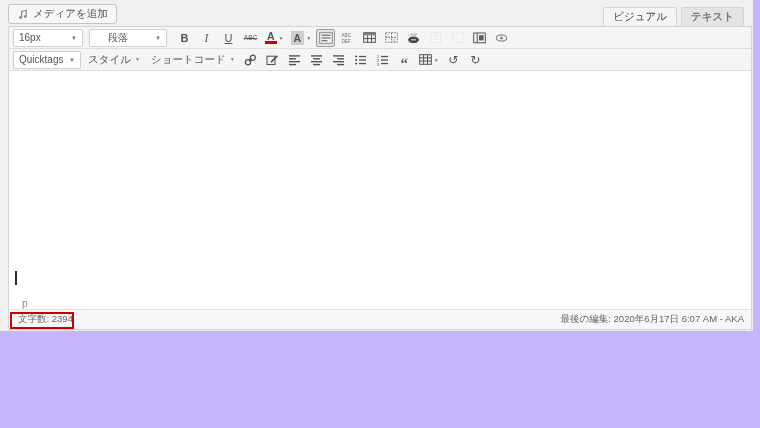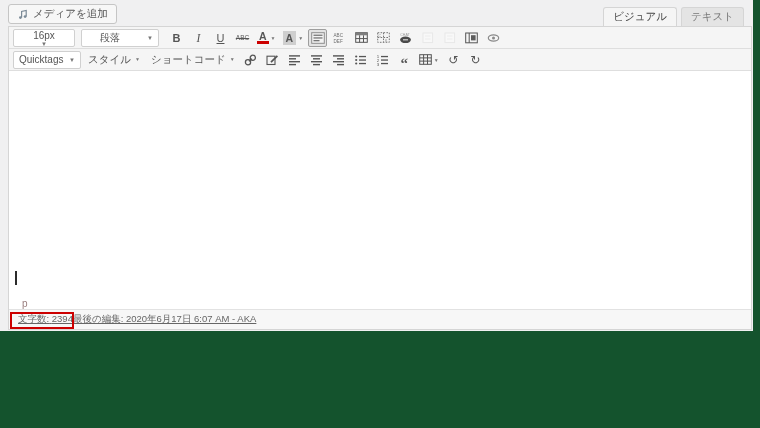--- a/index.html
+++ b/index.html
@@ -1,45 +1,45 @@
 <!DOCTYPE html>
 <html><head>
 <meta charset="utf-8">
 <style>
   * { margin:0; padding:0; box-sizing:border-box; }
   html,body { width:760px; height:428px; background:#fff;
     font-family:"Liberation Sans","DejaVu Sans",sans-serif; }
-  #canvas { position:relative; width:760px; height:428px; background:#14532d; overflow:hidden; }
+  #canvas { position:relative; width:760px; height:428px; background:#c4b5fd; overflow:hidden; }
 
   .shot { position:absolute; top:0; left:0; width:753px; height:331px; background:#f0f0f1; }
 
   
   .mediabar { position:absolute; top:4px; left:8px; display:flex; gap:5px; }
   .wpbtn { display:inline-flex; align-items:center; gap:4px; height:20px; padding:0 8px;
     background:#f7f7f7; border:1px solid #c5c5c5; border-radius:3px;
     font-size:10.5px; color:#555; cursor:pointer; }
   .wpbtn svg { display:block; }
 
   
   .tabs { position:absolute; top:7px; right:9px; display:flex; gap:4px; align-items:flex-start; }
   .tab { height:19px; padding:0 9px; font-size:10.5px; display:flex; align-items:center;
     border:1px solid #d5d5d5; border-bottom:none; border-radius:3px 3px 0 0; cursor:pointer; }
   .tab.active { background:#f5f5f5; color:#444; }
-  .tab.inactive { background:#e4e4e4; color:#777; }
+  .tab.inactive { background:#e4e4e4; color:#777;font-weight:bold; }
 
   
   .wrap { position:absolute; top:26px; left:8px; width:744px; height:304px;
     background:#fff; border:1px solid #d5d5d5; }
   .toolbar { display:flex; align-items:center; gap:2px; background:#f5f5f5;
     border-bottom:1px solid #dedede; padding:0 4px; height:22px; }
 
   .mce-select { display:inline-flex; justify-content:space-between; align-items:center;
     background:#fff; border:1px solid #d0d0d0; border-radius:2px; height:18px;
     padding:0 5px; font-size:10px; color:#555; cursor:pointer; }
-  .w-fontsize { width:62px; margin-right:4px;flex-direction:column; }
+  .w-fontsize { width:70px; margin-right:4px; }
   .w-block { width:78px; margin-right:6px;padding-left:18px; }
   .w-quicktags { width:68px; }
 
   .menubtn { display:inline-flex; align-items:center; gap:3px; height:18px; padding:0 5px;
     font-size:10.5px; color:#555; cursor:pointer; background:transparent; border:none;font-family:Liberation Mono, monospace; }
 
   .btns { display:inline-flex; align-items:center; gap:3px; }
   .tbtn { display:inline-flex; align-items:center; justify-content:center;
     min-width:19px; height:18px; padding:0 1px; color:#555; font-size:11px;
     border:1px solid transparent; border-radius:2px; cursor:pointer; }
@@ -61,22 +61,22 @@
     font-size:15px; line-height:8px; padding-top:6px; }
   .undo-icon, .redo-icon { font-size:12px; }
 
   
   .content { position:relative; height:238px; background:#fff; }
   .caret-bar { position:absolute; left:6px; top:200px; width:1.5px; height:14px; background:#2b2b2b; }
   .elpath { position:absolute; left:13px; bottom:0; font-size:10px; color:#9a7e7e; }
 
   
   .statusbar { position:relative; height:20px; background:#f7f7f7; border-top:1px solid #e2e2e2;
-    display:flex; align-items:center; 
-    font-size:9.5px; color:#666; padding:0 7px;text-decoration:underline; }
+    display:flex; align-items:center; justify-content:space-between;
+    font-size:9.5px; color:#666; padding:0 7px; }
   .charcount { padding-left:2px; }
   .redbox { position:absolute; left:1px; top:2px; width:64px; height:17px;
     border:2px solid #cc0000; pointer-events:none; }
 </style>
 </head>
 <body>
 
 <div id="canvas">
   <div class="shot">
 

